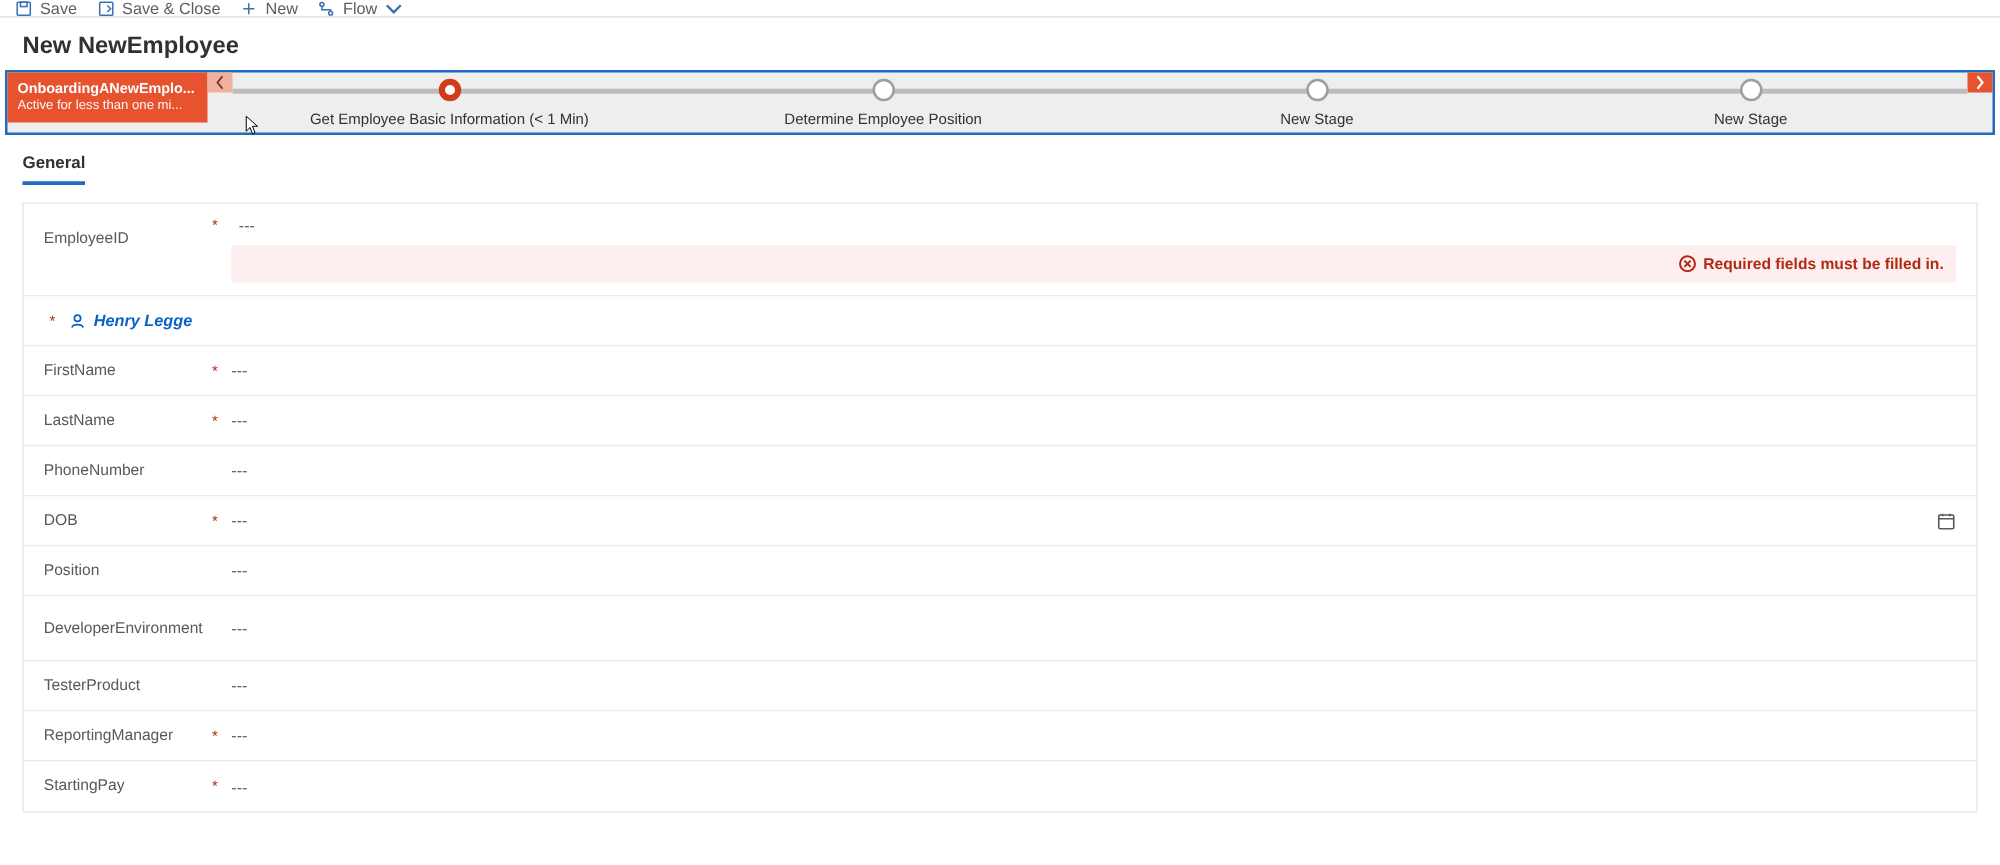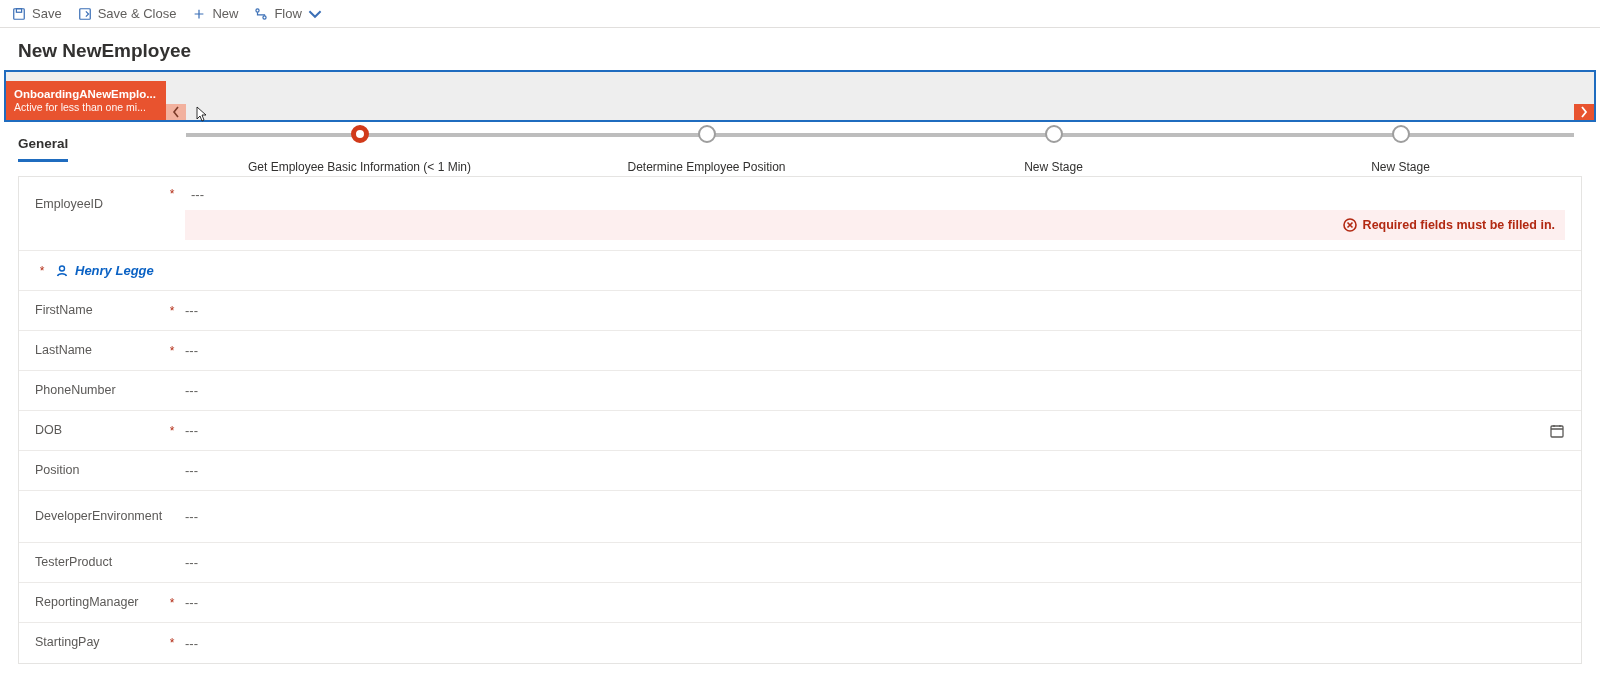--- a/index.html
+++ b/index.html
@@ -9,21 +9,21 @@
     font-size: 13px;
     color: #323130;
     background: #fff;
     width: 1600px;
   }
 
   
   .cmdbar {
     display: flex;
     align-items: center;
-    height: 28px;
+    height: 14px;
     padding: 0 12px;
     border-bottom: 1px solid #e1dfdd;
     gap: 16px;
   }
   .cmdbtn {
     display: inline-flex;
     align-items: center;
     gap: 6px;
     color: #605e5c;
     cursor: pointer;
@@ -34,21 +34,21 @@
 
   
   .rec-header { padding: 12px 18px 8px 18px; }
   .rec-title { font-size: 19px; font-weight:600; color:#323130; }
 
   
   .bpf {
     margin: 0 4px;
     border: 2px solid #1f6cbf;
     display: flex;
-    align-items: flex-end;
+    align-items: flex-start;
     height: 52px;
     background: #eeeeee;
     position: relative;
   }
   .bpf-left {
     width: 160px;
     background: #e8532f;
     color: #fff;
     padding: 6px 8px;
     display:flex; flex-direction:column; justify-content:center;
@@ -94,21 +94,21 @@
     border-radius:50%;
     background:#fff;
     border: 2px solid #9e9e9e;
   }
   .stage.active .node {
     border: 5px solid #d13a1a;
     width:18px; height:18px;
   }
   .stage .lbl {
     position:absolute;
-    top: 40px;
+    top: 30px;
     left:50%; transform:translateX(-50%);
     white-space:nowrap;
     font-size: 12px;
     color:#323130;
   }
   .bpf-next {
     width: 20px;
     background: #e8532f;
     display:flex; align-items:center; justify-content:center;
     cursor:pointer;

